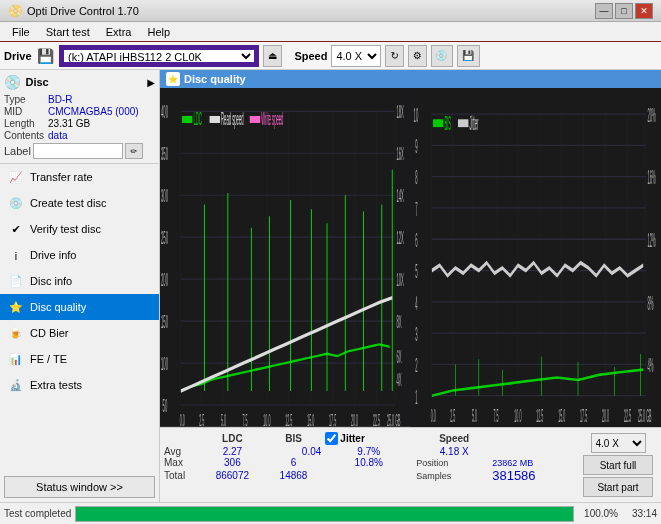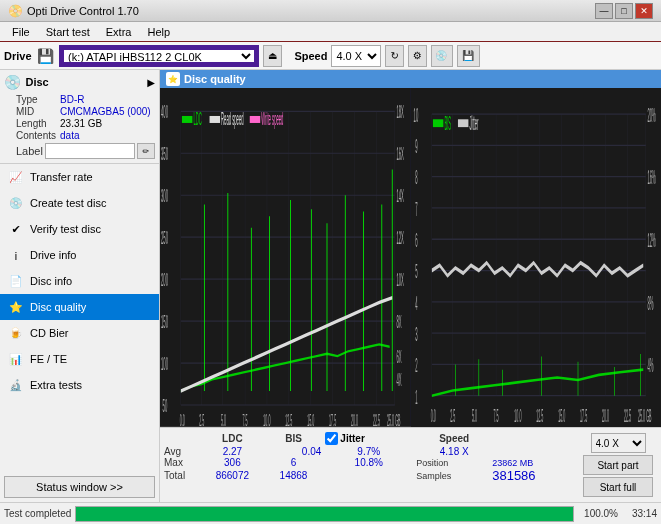--- a/index.html
+++ b/index.html
@@ -24,21 +24,21 @@
     .speed-select { height: 22px; width: 50px; font-size: 11px; border: 1px solid #aaa; background: white; }
 
     
     .main-container { display: flex; height: calc(524px - 22px - 20px - 28px - 22px); }
 
     
     .sidebar { width: 160px; background: #f0f0f0; border-right: 1px solid #ccc; display: flex; flex-direction: column; }
     .disc-info-section { border-bottom: 1px solid #ccc; padding: 4px; }
     .disc-header { display: flex; align-items: center; gap: 4px; margin-bottom: 4px; }
     .disc-grid { display: grid; grid-template-columns: auto 1fr; gap: 1px 4px; font-size: 10px; }
-    .disc-key { color: #333; margin-left: 12px; }
+    .disc-key { color: #333; }
     .disc-val { color: #0000cc; }
     .disc-val-black { color: #000; }
     .label-row { display: flex; align-items: center; gap: 2px; margin-top: 2px; }
     .label-input { width: 90px; height: 16px; border: 1px solid #aaa; font-size: 10px; }
     .label-btn { width: 18px; height: 16px; background: #e0e0e0; border: 1px solid #aaa; display: flex; align-items: center; justify-content: center; font-size: 8px; cursor: pointer; }
 
     .nav-items { flex: 1; }
     .nav-item { display: flex; align-items: center; height: 26px; padding: 0 8px; cursor: pointer; gap: 6px; font-size: 11px; }
     .nav-item.active { background: #0078d7; color: white; }
     .nav-icon { width: 16px; height: 16px; flex-shrink: 0; display: flex; align-items: center; justify-content: center; }
@@ -384,22 +384,22 @@
                 <td style="color:#0000cc; font-size:13px;">381586</td>
               </tr>
             </tbody>
           </table>
         </div>
 
         <div style="display:flex; flex-direction:column; gap:2px; padding:2px 4px; align-items:center;">
           <select class="speed-dropdown" style="height:20px; width:55px; font-size:10px; border:1px solid #aaa;">
             <option>4.0 X</option>
           </select>
+          <button class="action-btn" style="width:70px; height:20px; font-size:10px; background:#e0e0e0; border:1px solid #aaa; cursor:pointer;">Start full</button>
           <button class="action-btn" style="width:70px; height:20px; font-size:10px; background:#e0e0e0; border:1px solid #aaa; cursor:pointer;">Start part</button>
-          <button class="action-btn" style="width:70px; height:20px; font-size:10px; background:#e0e0e0; border:1px solid #aaa; cursor:pointer;">Start full</button>
         </div>
       </div>
     </div>
 
   </div>
 </div>
 
 <div class="progressbar-container">
   <span class="status-text">Test completed</span>
   <div class="progressbar-outer">

